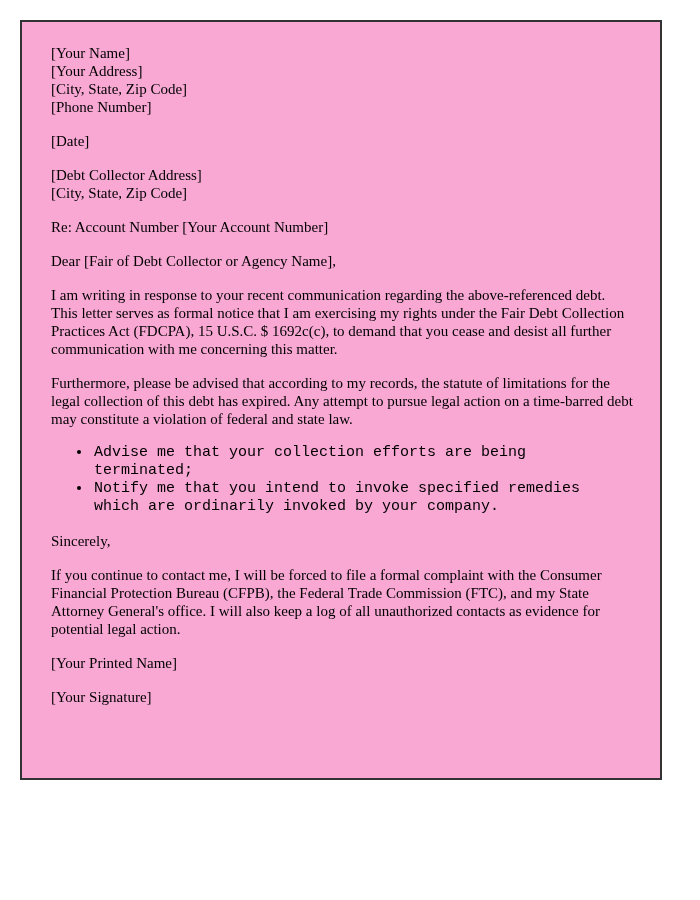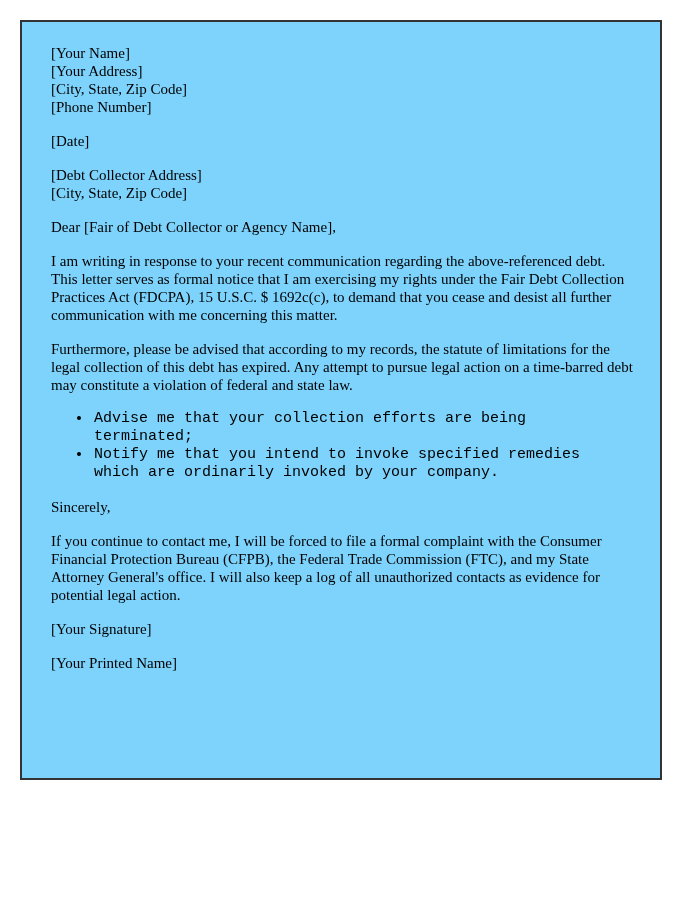--- a/index.html
+++ b/index.html
@@ -15,21 +15,21 @@
     color: #000000;
   }
   .page {
     position: absolute;
     left: 20px;
     top: 20px;
     width: 642px;
     height: 760px;
     box-sizing: border-box;
     border: 2px solid #333333;
-    background: #7dd3fc;
+    background: #f9a8d4;
     padding: 22px 26px 0 29px;
     font-size: 15px;
     line-height: 18px;
     overflow: hidden;
   }
   .block { margin: 0 0 16px 0; }
   .block div { margin: 0; }
   .page p { margin: 0 0 16px 0; }
   .page ul {
     margin: 0 0 16px 0;
@@ -50,34 +50,35 @@
     <div>[Phone Number]</div>
   </div>
 
   <div class="block">[Date]</div>
 
   <div class="block">
     <div>[Debt Collector Address]</div>
     <div>[City, State, Zip Code]</div>
   </div>
 
+  <p>Re: Account Number [Your Account Number]</p>
 
   <p>Dear [Fair of Debt Collector or Agency Name],</p>
 
   <p>I am writing in response to your recent communication regarding the above-referenced debt. This letter serves as formal notice that I am exercising my rights under the Fair Debt Collection Practices Act (FDCPA), 15 U.S.C. $ 1692c(c), to demand that you cease and desist all further communication with me concerning this matter.</p>
 
   <p>Furthermore, please be advised that according to my records, the statute of limitations for the legal collection of this debt has expired. Any attempt to pursue legal action on a time-barred debt may constitute a violation of federal and state law.</p>
 
 
   <ul>
     <li>Advise me that your collection efforts are being terminated;</li>
     <li>Notify me that you intend to invoke specified remedies which are ordinarily invoked by your company.</li>
   </ul>
 
   <p>Sincerely,</p>
 
   <p>If you continue to contact me, I will be forced to file a formal complaint with the Consumer Financial Protection Bureau (CFPB), the Federal Trade Commission (FTC), and my State Attorney General's office. I will also keep a log of all unauthorized contacts as evidence for potential legal action.</p>
 
+  <p>[Your Printed Name]</p>
+
   <p>[Your Signature]</p>
-
-  <p>[Your Printed Name]</p>
 
 </div>
 
 </body></html>

